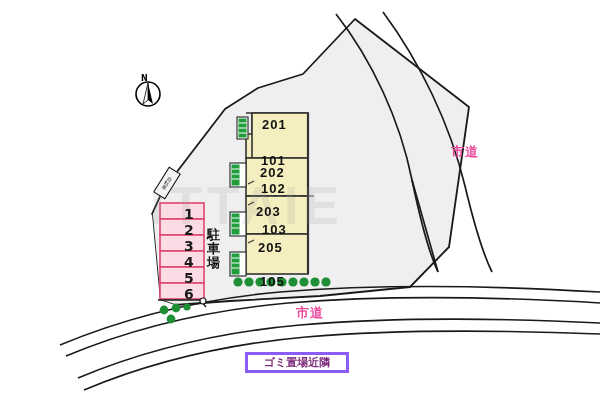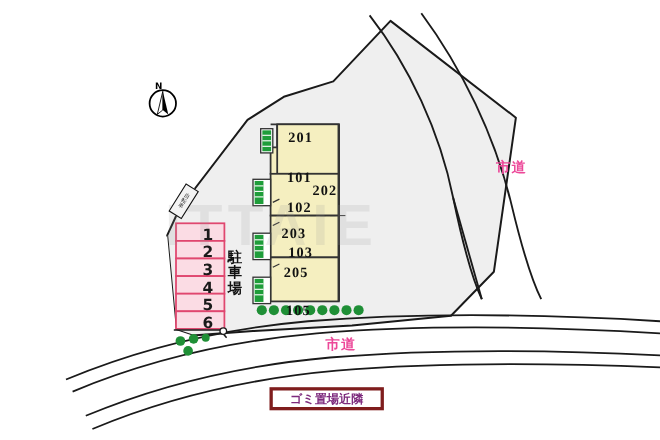--- a/index.html
+++ b/index.html
@@ -23,21 +23,21 @@
     top: 0;
     width: 600px;
     height: 400px;
   }
   .ov {
     position: absolute;
     pointer-events: none;
   }
   .unit-label {
     position: absolute;
-    font-family: Liberation Serif, serif;
+    font-family: Liberation Sans, sans-serif;
     font-weight: bold;
     font-size: 13px;
     color: #111111;
     letter-spacing: 1px;
     white-space: nowrap;
   }
   .stall-num {
     position: absolute;
     font-family: "DejaVu Sans", sans-serif;
     font-weight: bold;
@@ -63,21 +63,21 @@
     color: #ec4899;
     letter-spacing: 1px;
     white-space: nowrap;
   }
   #trash-box {
     position: absolute;
     left: 245px;
     top: 352px;
     width: 104px;
     height: 21px;
-    border: 3px solid #7f1d1d;
+    border: 3px solid #8b5cf6;
     background: #ffffff;
     box-sizing: border-box;
     display: flex;
     align-items: flex-end;
     justify-content: center;
   }
   #trash-box-label {
     font-family: "DejaVu Sans", sans-serif;
     font-weight: bold;
     font-size: 11px;
@@ -241,21 +241,21 @@
     </g>
   </svg>
 
   <div id="watermark" class="ov">ITTAIE</div>
 
   <div id="compass-n" class="ov">N</div>
 
   <div class="unit-label ov" style="left:262px; top:117px;">201</div>
   <div class="unit-label ov" style="left:261px; top:153px;">101</div>
 
-  <div class="unit-label ov" style="left:260px; top:165px;margin-left:24px;">202</div>
+  <div class="unit-label ov" style="left:260px; top:165px;">202</div>
   <div class="unit-label ov" style="left:261px; top:181px;text-align:center;">102</div>
 
   <div class="unit-label ov" style="left:256px; top:204px;text-align:right;">203</div>
   <div class="unit-label ov" style="left:262px; top:222px;">103</div>
 
   <div class="unit-label ov" style="left:258px; top:240px;">205</div>
   <div class="unit-label ov" style="left:260px; top:274px;">105</div>
 
   <div class="stall-num ov" style="left:184px; top:206px;">1</div>
   <div class="stall-num ov" style="left:184px; top:222px;">2</div>

